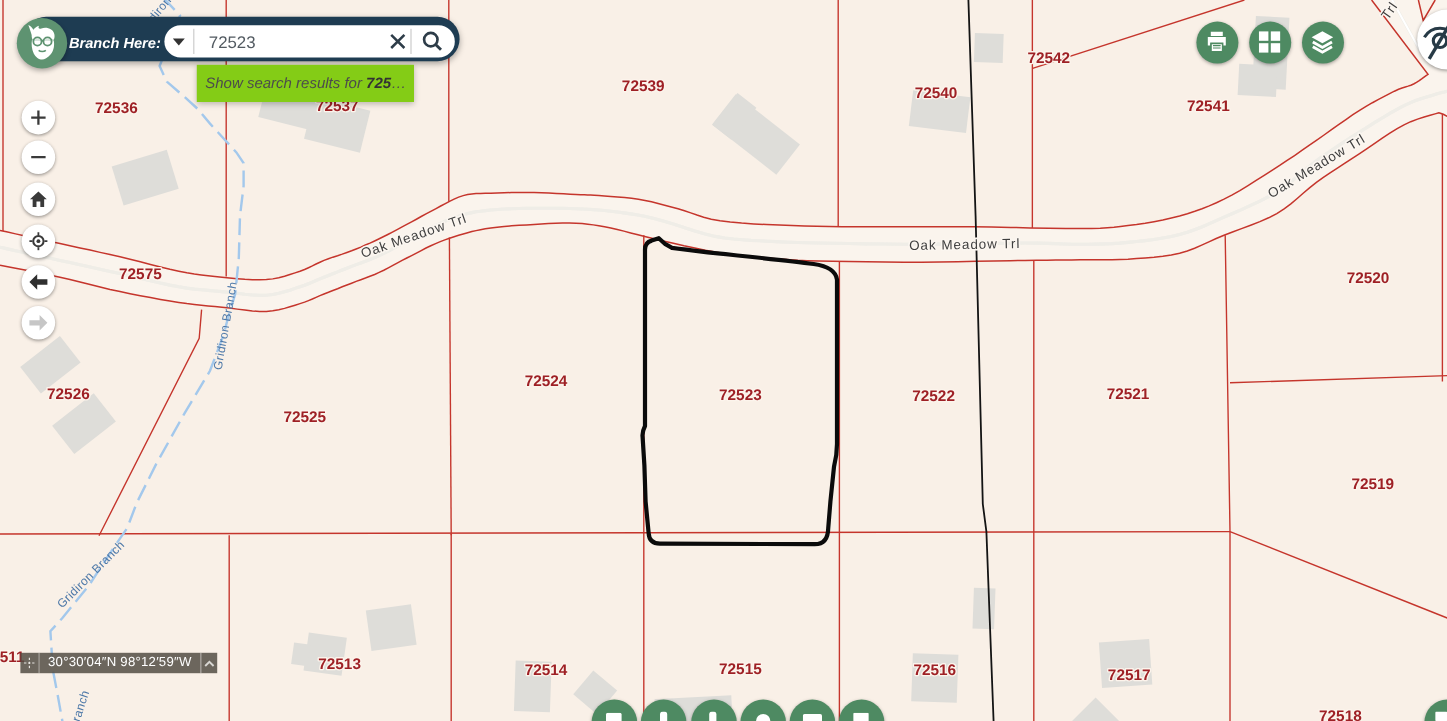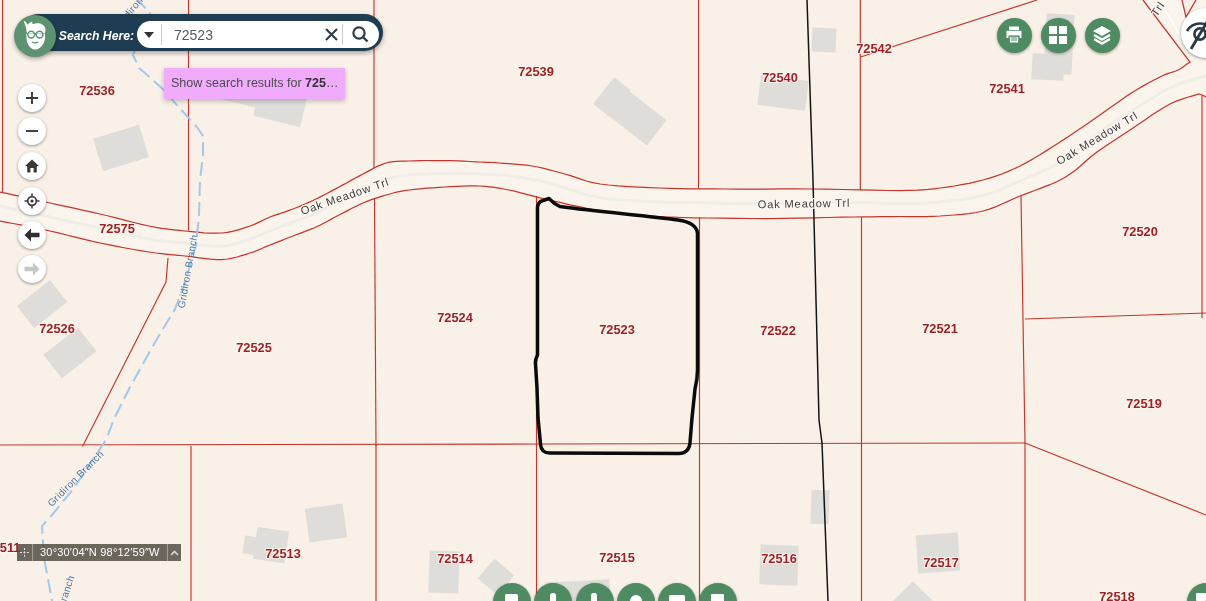--- a/index.html
+++ b/index.html
@@ -192,21 +192,21 @@
       <text transform="translate(143,1) rotate(-50)">Gridiron Branch</text>
       <text transform="translate(191,272) rotate(-80)">Gridiron Branch</text>
       <text transform="translate(78,481) rotate(-45)">Gridiron Branch</text>
       <text transform="translate(63,612) rotate(-72)">Gridiron Branch</text>
     </g>
   </g>
 </svg>
 
 <div style="position:absolute;left:20px;top:14px;width:363px;height:37px;background:#1e3c52;border-radius:19px;box-shadow:0 2px 5px rgba(0,0,0,.35);"></div>
 
-<div style="position:absolute;right:1072px;top:28.5px;font-size:12.2px;font-style:italic;font-weight:bold;color:#fff;white-space:nowrap;">Search Here:</div>
+<div style="position:absolute;right:1072px;top:28.5px;font-size:12.2px;font-style:italic;font-weight:bold;color:#fff;white-space:nowrap;">Branch Here:</div>
 
 <div style="position:absolute;left:137px;top:21px;width:242px;height:27px;background:#fff;border-radius:14px;"></div>
 
 <svg style="position:absolute;left:142px;top:31px;" width="14" height="8">
     <path d="M2,1 L12,1 7,7 Z" fill="#333"></path>
   </svg>
 
 <div style="position:absolute;left:161px;top:24px;width:1px;height:21px;background:#ccc;"></div>
 
 <div style="position:absolute;left:174px;top:27px;font-size:14px;color:#525a61;">72523</div>
@@ -231,21 +231,21 @@
     <path d="M7.6,14.5 L25.7,14.5 C26.6,18 26.1,23 23.1,26.5 C20.6,29.5 18.1,30.6 16.1,30.6 C13.6,30.6 10.6,28.5 9.1,25.5 C7.3,22 7.1,17.5 7.6,14.5 Z"></path>
   </g>
   <g fill="none" stroke="#5e9371" stroke-width="1.5">
     <circle cx="12.2" cy="15.6" r="3.4"></circle>
     <circle cx="20.6" cy="15.6" r="3.4"></circle>
     <path d="M15.6,15.1 L17.2,15.1"></path>
   </g>
   <path d="M13.2,23 C14.7,24.2 17.7,24.2 19.2,23" stroke="#5e9371" stroke-width="1.4" fill="none"></path>
 </svg>
 
-<div style="position:absolute;left:164px;top:68px;width:181px;height:31px;background:#f0abfc;box-shadow:0 2px 5px rgba(0,0,0,.25);font-size:12.5px;color:#4c4c4c;line-height:31px;padding-left:7px;box-sizing:border-box;white-space:nowrap;">Show search results for <b style="color:#333;">725</b>…</div>
+<div style="position:absolute;left:164px;top:54px;width:181px;height:31px;background:#84cc16;box-shadow:0 2px 5px rgba(0,0,0,.25);font-size:12.5px;color:#4c4c4c;line-height:31px;padding-left:7px;box-sizing:border-box;white-space:nowrap;font-style:italic;">Show search results for <b style="color:#333;">725</b>…</div>
 
 <div class="btn" style="left:18px;top:83.5px;width:28px;height:28px;"></div>
 <svg style="position:absolute;left:25px;top:90.5px;" width="14" height="14">
     <path d="M7,1 V13 M1,7 H13" stroke="#3a3a3a" stroke-width="1.9"></path>
   </svg>
 
 <div class="btn" style="left:18px;top:117px;width:28px;height:28px;"></div>
 <svg style="position:absolute;left:25px;top:124px;" width="14" height="14">
     <path d="M1,7 H13" stroke="#3a3a3a" stroke-width="1.9"></path>
   </svg>

